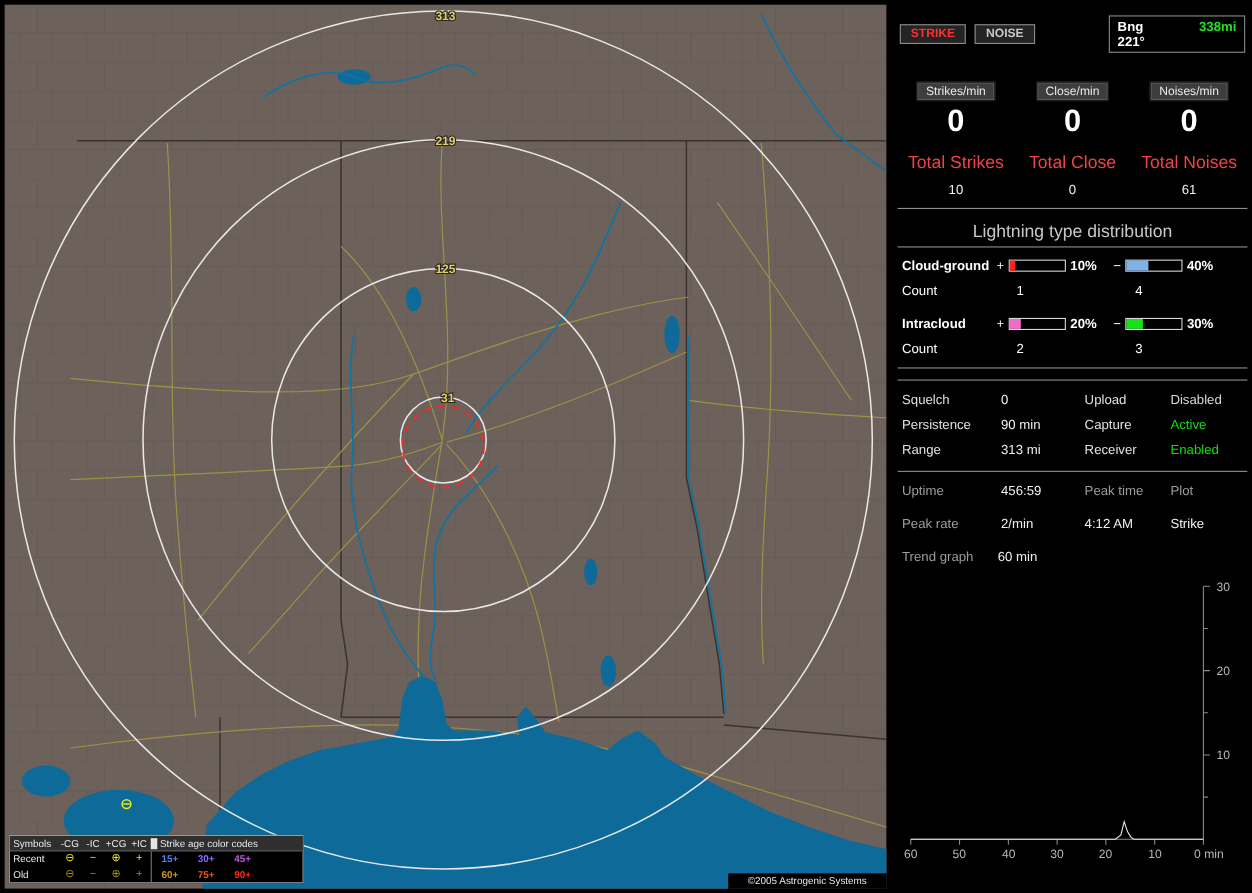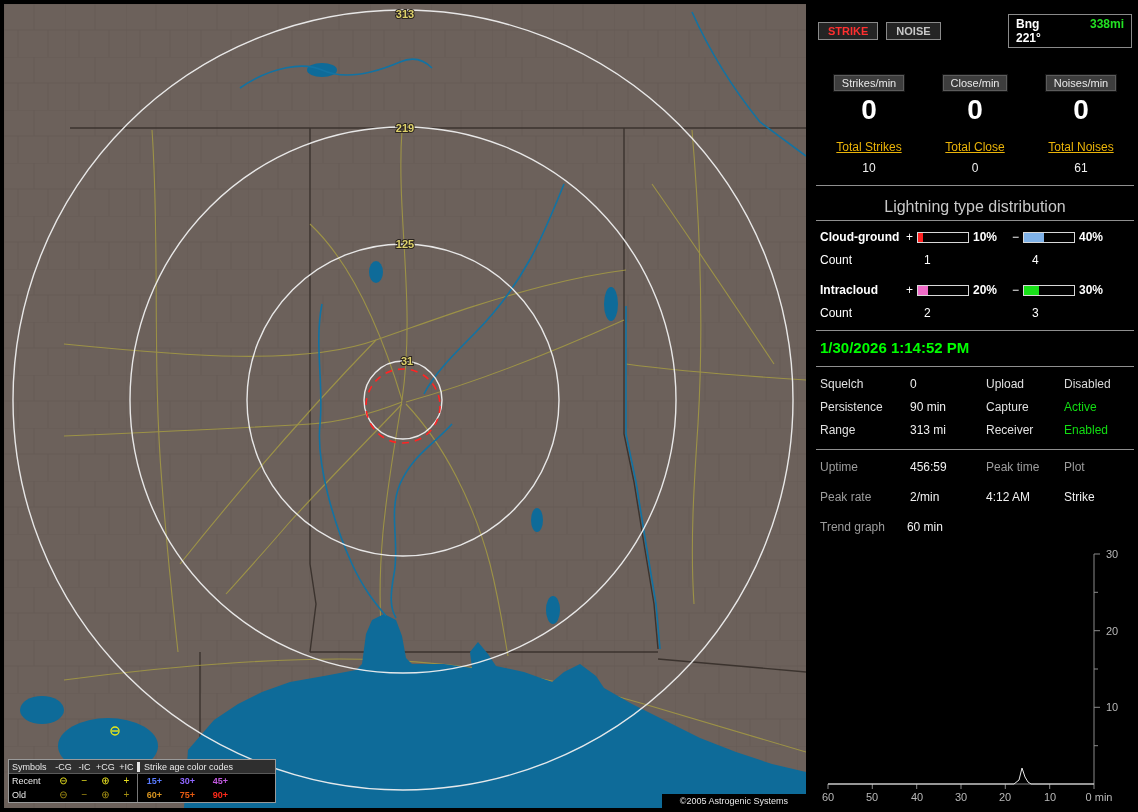--- a/index.html
+++ b/index.html
@@ -14,21 +14,21 @@
                 paint-order:stroke; stroke:#2a241f; stroke-width:2px; text-anchor:middle; }
 
   .legend { position:absolute; left:4px; bottom:5px; width:268px; background:#000;
             border:1px solid #9a9a9a; font-size:9px; color:#e8e8e8; }
   .lrow { display:flex; align-items:center; height:14px; }
   .lhead { background:#2f2f2f; border-bottom:1px solid #5a5a5a; }
   .lc0 { width:44px; padding-left:3px; }
   .lc1 { width:21px; text-align:center; }
   .sym { font-size:10px; line-height:10px; }
   .lages { display:flex; border-left:1px solid #777; height:14px; align-items:center; }
-  .lagehead { width:100px; text-align:center; border-left:3px solid #e5e5e5; }
+  .lagehead { width:100px; text-align:center; border-left:6px solid #e5e5e5; }
   .lage { width:33px; text-align:center; font-weight:bold; }
 
   .copyright { position:absolute; right:0; bottom:0; background:#000; color:#e8e8e8;
                font-size:9px; padding:2px 18px; }
 
   
   #panel { position:absolute; left:812px; top:0; width:326px; height:812px;
            background:#000; color:#e0e0e0; }
   .topbar { display:flex; align-items:center; padding:14px 6px 0 6px; gap:8px; }
   .mode-btn { background:#242424; border:1px solid #8a8a8a; font-weight:bold;
@@ -38,21 +38,21 @@
          display:flex; justify-content:space-between; padding:2px 7px;
          font-size:12px; font-weight:bold; color:#fff; }
   .bng-dist { color:#23e023;margin-left:28px; }
 
   .grid3 { display:grid; grid-template-columns:1fr 1fr 1fr; justify-items:center; padding:0 4px; }
   .counters { margin-top:26px; }
   .counter-btn { background:#3d3d3d; border:1px solid #151515; box-shadow:inset 0 0 0 1px #5c5c5c;
                  color:#e8e8e8; font-size:11px; padding:2px 8px; cursor:pointer;
                  font-family:"Liberation Sans", sans-serif; }
   .big-zero { font-size:28px; font-weight:bold; color:#fff; margin-top:2px; }
-  .total-label { font-size:12px; color:#eab308; margin-top:14px;text-decoration:underline; }
+  .total-label { font-size:16px; color:#ef4444; margin-top:14px; }
   .total-value { font-size:12px; color:#f0f0f0; margin-top:7px; }
 
   .sep { border:none; border-top:1px solid #8f8f8f; margin:10px 4px 8px 4px; }
   .sep.tight { margin:4px 4px 2px 4px; }
 
   .dist-title { font-size:16px; color:#c8c8c8; margin:12px 8px 0 8px;text-align:center; }
   .dist-row { display:flex; align-items:center; padding:0 8px; margin-top:9px; font-size:12px; color:#fff; }
   .dist-label { width:84px; font-weight:bold; }
   .dist-label.normal { font-weight:normal; }
   .sign { width:11px; text-align:center; }
@@ -267,21 +267,20 @@
     <span class="pct">30%</span>
   </div>
   <div class="dist-row">
     <span class="dist-label normal">Count</span>
     <span class="cnt">2</span>
     <span class="cnt">3</span>
   </div>
 
   <hr class="sep">
 
-  <div class="timestamp">1/30/2026 1:14:52 PM</div>
 
   <hr class="sep">
 
   <div class="status-grid">
     <span>Squelch</span>
     <span class="val">0</span>
     <span>Upload</span>
     <span style="color: rgb(216, 216, 216);">Disabled</span>
 
     <span>Persistence</span>

